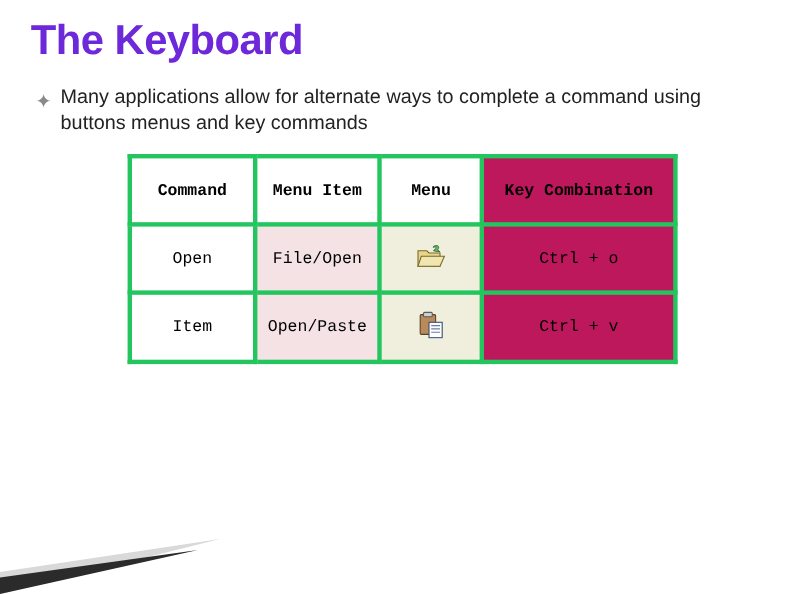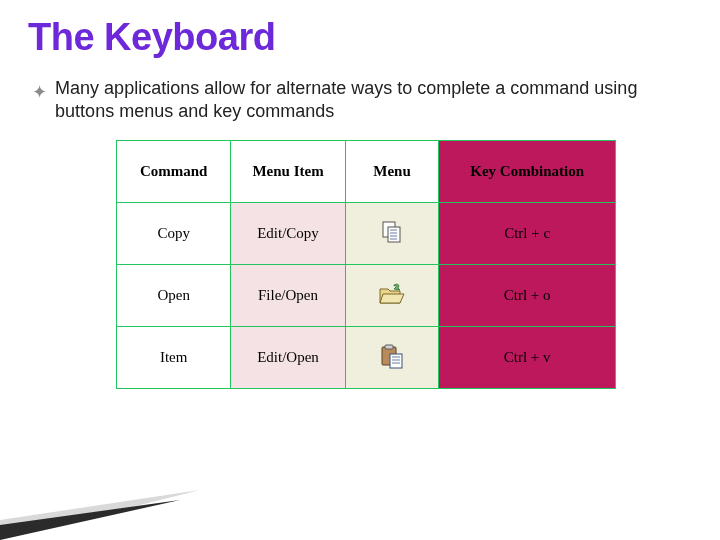--- a/index.html
+++ b/index.html
@@ -40,24 +40,24 @@
     line-height: 1.25;
     color: #222;
     font-family: 'Segoe UI', Tahoma, sans-serif;
   }
   table.commands {
     border-collapse: collapse;
     margin-left: 88px;
     width: 500px;
   }
   table.commands th, table.commands td {
-    border: 1px solid #22c55e;
+    border: 4px solid #22c55e;
     text-align: center;
     vertical-align: middle;
-    font-family: Liberation Serif, serif;
+    font-family: Liberation Mono, monospace;
     font-size: 15px;
     padding: 14px 6px;
     height: 62px;
   }
   table.commands th {
     font-weight: bold;
     background: #fff;
     font-size: 15px;
   }
   table.commands .col-command { background: #ffffff; width: 110px; }
@@ -98,56 +98,39 @@
   <table class="commands">
     <thead>
       <tr>
         <th class="col-command">Command</th>
         <th class="col-menu">Menu Item</th>
         <th class="col-icon">Menu</th>
         <th class="col-key">Key Combination</th>
       </tr>
     </thead>
     <tbody>
-      <tr>
-        <td class="col-command">Copy</td>
-        <td class="col-menu">Edit/Copy</td>
-        <td class="col-icon">
-          <span class="iconbox">
-            <svg width="26" height="24" viewBox="0 0 26 24">
-              <rect x="4" y="2" width="12" height="15" fill="#fdfdfb" stroke="#555" stroke-width="1"></rect>
-              <rect x="9" y="7" width="12" height="15" fill="#fdfdfb" stroke="#555" stroke-width="1"></rect>
-              <line x1="11" y1="10" x2="18" y2="10" stroke="#6a7da8" stroke-width="1"></line>
-              <line x1="11" y1="13" x2="18" y2="13" stroke="#6a7da8" stroke-width="1"></line>
-              <line x1="11" y1="16" x2="18" y2="16" stroke="#6a7da8" stroke-width="1"></line>
-              <line x1="11" y1="19" x2="18" y2="19" stroke="#6a7da8" stroke-width="1"></line>
-            </svg>
-          </span>
-        </td>
-        <td class="col-key">Ctrl + c</td>
-      </tr>
 
       <tr>
         <td class="col-command">Open</td>
         <td class="col-menu">File/Open</td>
         <td class="col-icon">
           <span class="iconbox">
             <svg width="28" height="24" viewBox="0 0 28 24">
               <path d="M2 7 L2 21 L22 21 L22 9 L12 9 L10 7 Z" fill="#e8d48a" stroke="#7a6a2a" stroke-width="1"></path>
               <path d="M5 12 L26 12 L22 21 L2 21 Z" fill="#f2e6b0" stroke="#7a6a2a" stroke-width="1"></path>
               <path d="M16 3 C20 1 22 3 20 6 L22 8 L16 7 L18 5 C19 3 18 3 16 4 Z" fill="#6fae6f" stroke="#2f6f2f" stroke-width="0.8"></path>
             </svg>
           </span>
         </td>
         <td class="col-key">Ctrl + o</td>
       </tr>
 
       <tr>
         <td class="col-command">Item</td>
-        <td class="col-menu">Edit/Open</td>
+        <td class="col-menu">Open/Paste</td>
         <td class="col-icon">
           <span class="iconbox">
             <svg width="26" height="26" viewBox="0 0 26 26">
               <rect x="3" y="4" width="14" height="18" rx="1" fill="#b98a5a" stroke="#5a4326" stroke-width="1"></rect>
               <rect x="6" y="2" width="8" height="4" rx="1" fill="#cfcfcf" stroke="#5a5a5a" stroke-width="1"></rect>
               <rect x="11" y="11" width="12" height="14" fill="#fdfdfb" stroke="#3a4f7a" stroke-width="1"></rect>
               <line x1="13" y1="14" x2="21" y2="14" stroke="#6a7da8" stroke-width="1"></line>
               <line x1="13" y1="17" x2="21" y2="17" stroke="#6a7da8" stroke-width="1"></line>
               <line x1="13" y1="20" x2="21" y2="20" stroke="#6a7da8" stroke-width="1"></line>
             </svg>

